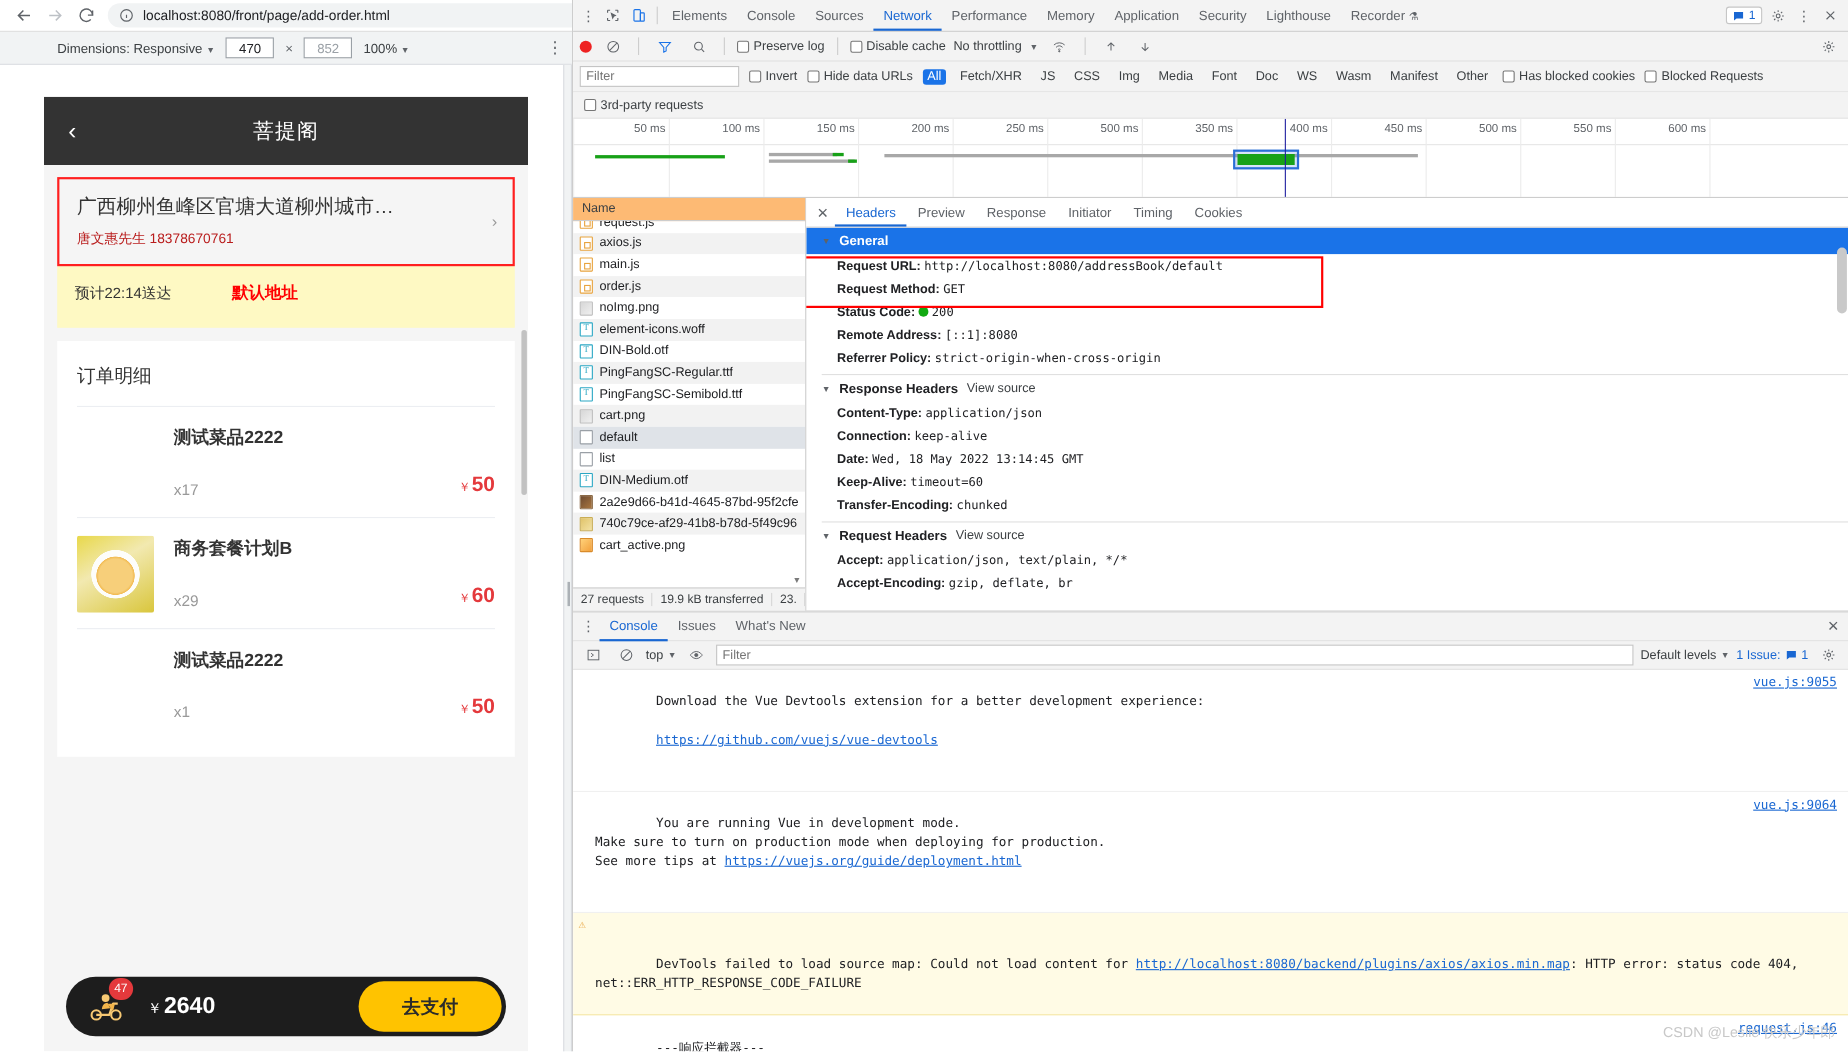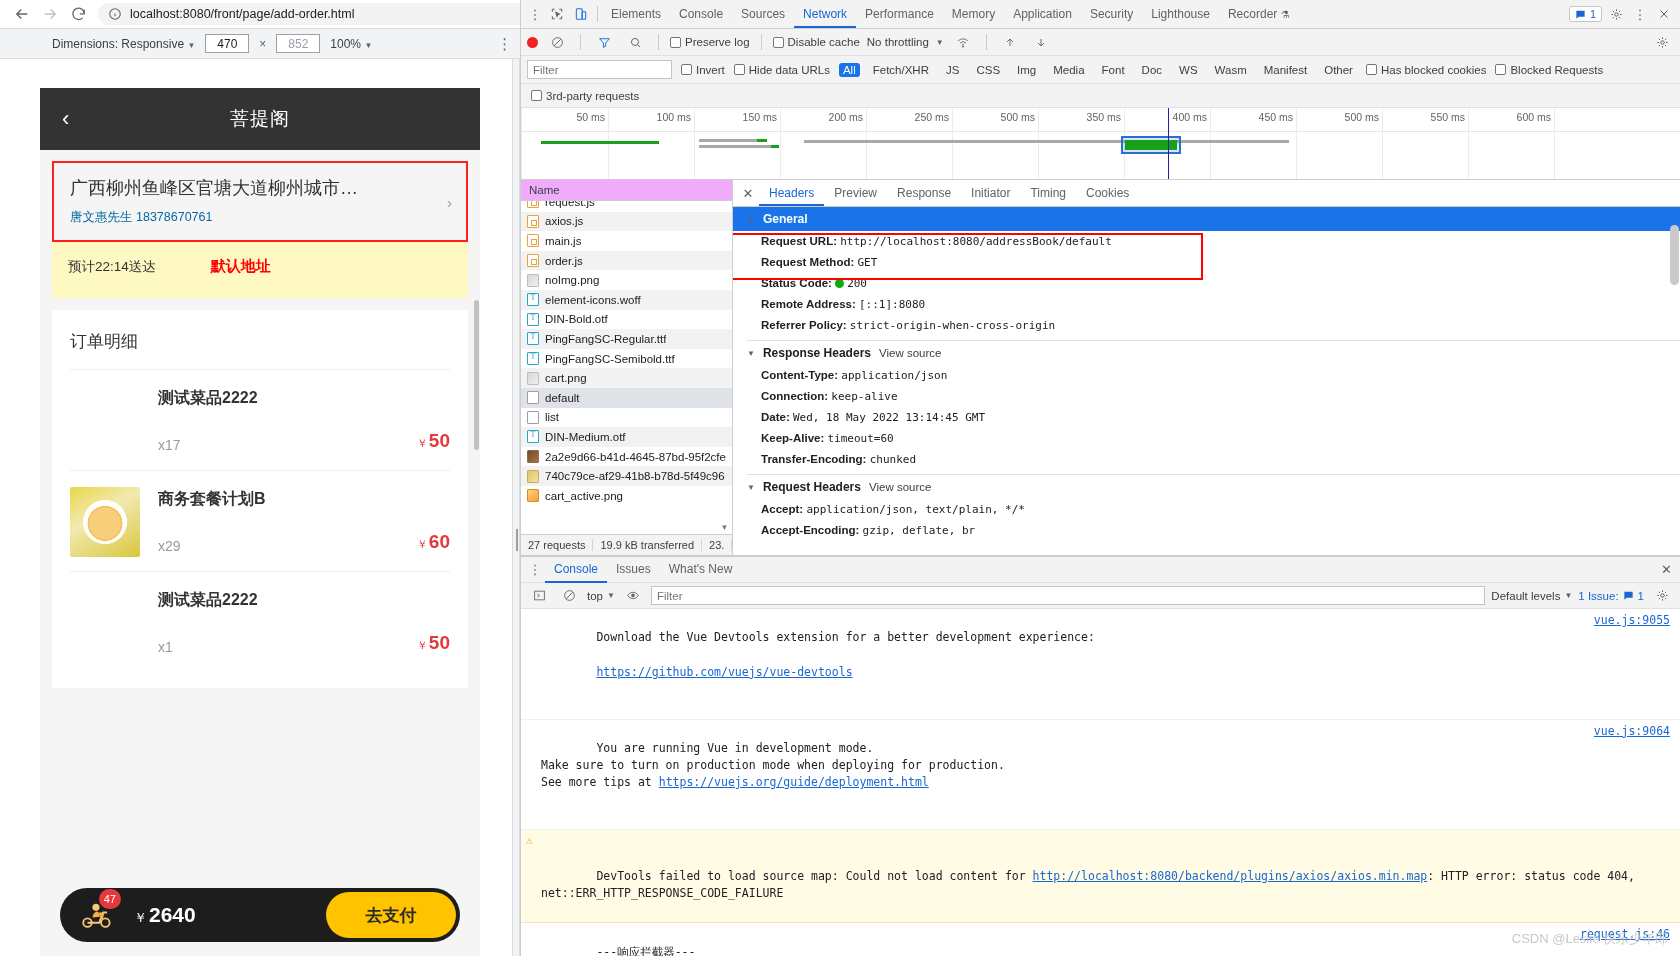--- a/index.html
+++ b/index.html
@@ -45,21 +45,21 @@
       background:#f5f5f5; overflow:hidden; }
   #app-header { height:62px; background:#333; position:relative;
       display:flex; align-items:center; justify-content:center; }
   #app-back { position:absolute; left:22px; top:50%; transform:translateY(-50%);
       color:#fff; font-size:22px; line-height:1; font-weight:300; cursor:pointer; }
   #app-title { color:#fff; font-size:19px; letter-spacing:1px; }
   #address-card { position:relative; border:2px solid #ff1f1f; padding:14px 16px 14px 16px;
       margin:11px 12px 0 12px; cursor:pointer; }
   #address-line1 { font-size:18px; color:#333; line-height:1.3;
       white-space:nowrap; overflow:hidden; }
-  #address-line2 { font-size:12.5px; color:#0369a1; margin-top:9px; }
+  #address-line2 { font-size:12.5px; color:#b91c1c; margin-top:9px; }
   #address-chev { position:absolute; right:14px; top:50%; transform:translateY(-50%);
       color:#999; font-size:15px; }
 
   #delivery-row { background:#fef9c3; margin:0 12px; padding:15px 16px 22px 16px;
       display:flex; align-items:center; }
   #delivery-time { font-size:13.5px; color:#333; }
   #default-addr-tag { font-size:15px; color:#ff0000; font-weight:bold; margin-left:55px; }
 
   #order-detail-card { background:#fff; margin:12px 12px 0 12px; padding:0 0 16px 0; }
   #order-detail-title { font-size:17px; color:#333; padding:20px 18px 16px 18px; }
@@ -163,21 +163,21 @@
       color:#5f6368; white-space:nowrap; }
   .ov-bar { position:absolute; height:3px; }
   #ov-playhead { position:absolute; top:0; bottom:0; width:1px; background:#2020a0; }
   #ov-sel { position:absolute; border:2px solid #2a6fd6; background:rgba(60,120,220,.2);
       height:18px; }
 
   #net-main { flex:1; display:flex; min-height:0; border-bottom:1px solid #cdcdcd; }
   #req-list { width:212px; border-right:1px solid #cdcdcd; display:flex;
       flex-direction:column; min-height:0; position:relative; }
   #req-head { height:21px; border-bottom:1px solid #cdcdcd; font-size:11.5px;
-      color:#3c4043; display:flex; align-items:center; padding-left:8px; background:#f0abfc; }
+      color:#3c4043; display:flex; align-items:center; padding-left:8px; background:#fdba74; }
   #req-rows { flex:1; overflow:hidden; position:relative; }
   .req-row { height:19.6px; display:flex; align-items:center; padding-left:6px;
       font-size:11.5px; color:#202124; white-space:nowrap; cursor:pointer; }
   .req-row.alt { background:#f2f2f2; }
   .req-row.sel { background:#dfe3e8; }
   .req-row .fname { overflow:hidden; text-overflow:ellipsis; }
   .ficon { width:12px; height:13px; margin-right:6px; flex:0 0 auto; border-radius:1px;
       display:inline-block; position:relative; }
   .ficon.js { border:1px solid #e8a33d; background:#fff; }
   .ficon.js::after { content:""; position:absolute; left:3px; top:4px; width:4px; height:4px;

